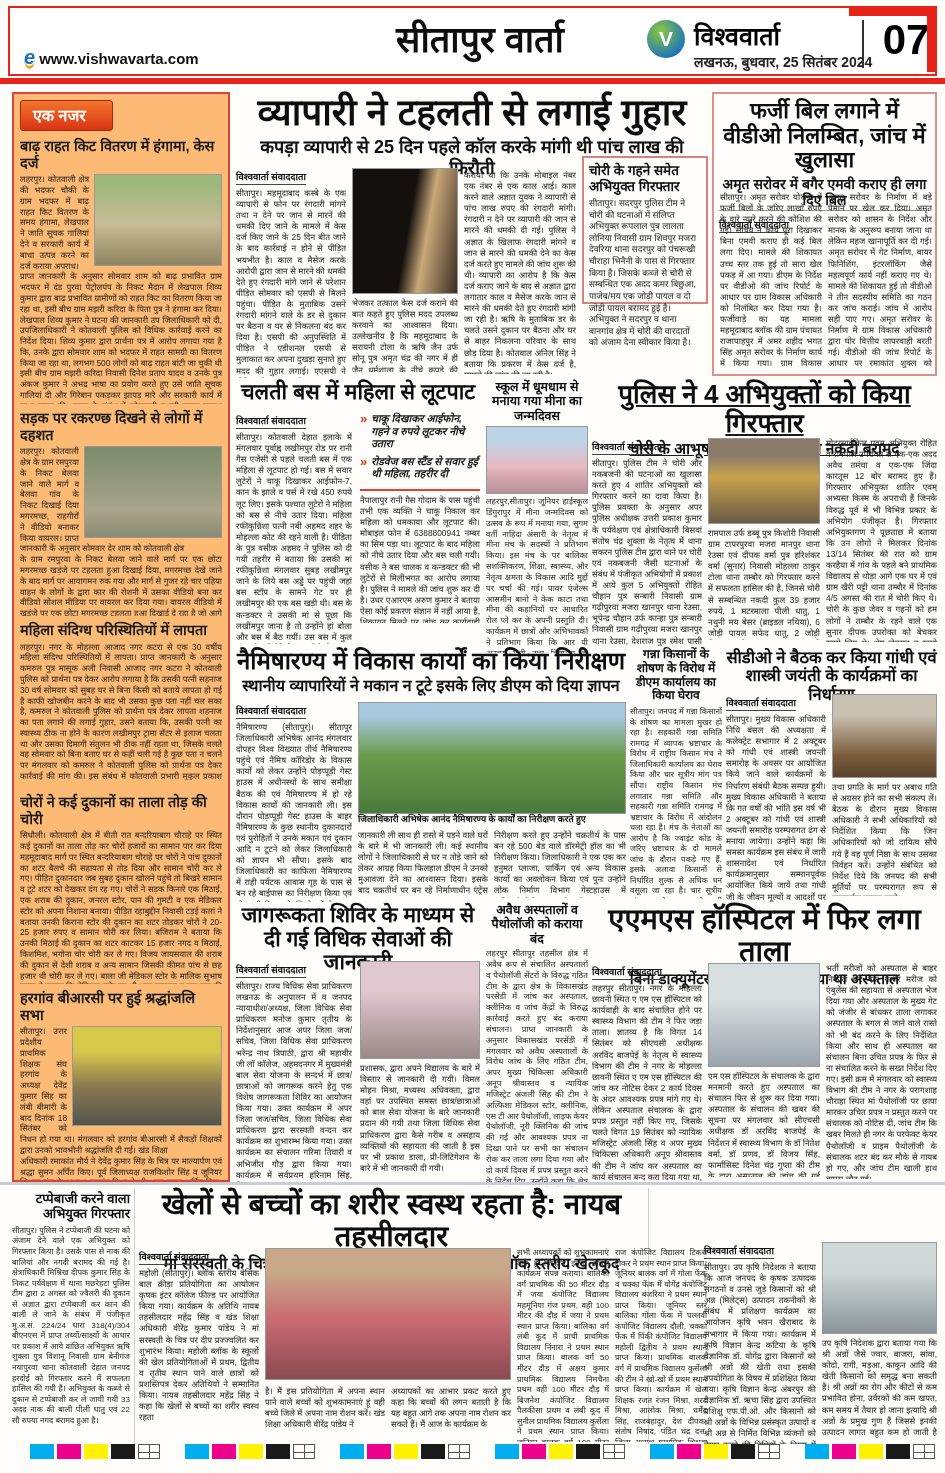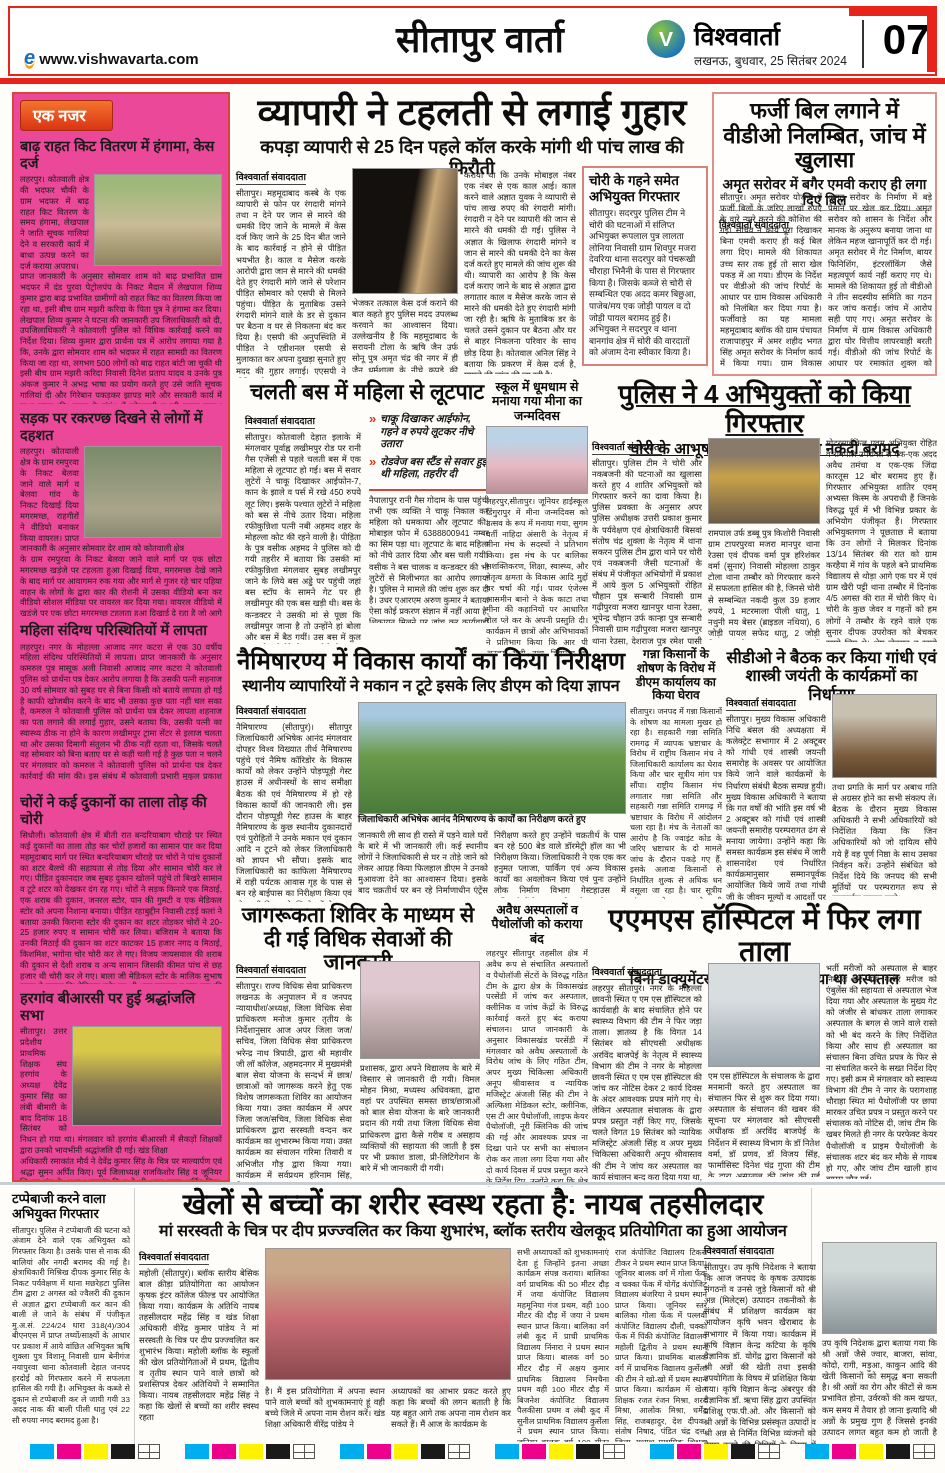--- a/index.html
+++ b/index.html
@@ -8,21 +8,21 @@
   
   .hdr-frame{position:absolute;left:8px;top:6px;width:925px;height:66px;border:2px solid #e8231a;background:#fff;}
   .site{position:absolute;left:14px;top:40px;font-size:15px;font-weight:bold;color:#111;}
   .eicon{display:inline-block;color:#1a6fc4;font-size:20px;font-weight:bold;font-style:italic;
     border-bottom:3px solid #f5a11c;border-radius:50%;line-height:18px;margin-right:4px;}
   .edition{position:absolute;left:310px;top:12px;width:320px;text-align:center;font-size:36px;font-weight:800;color:#000;}
   .logo{position:absolute;left:637px;top:12px;width:38px;height:38px;border-radius:50%;
     background:radial-gradient(circle at 35% 30%,#8cc63f,#1b75bb 75%);color:#fff;font-weight:800;
     display:flex;align-items:center;justify-content:center;font-size:21px;}
   .brand{position:absolute;left:684px;top:10px;font-size:25px;font-weight:800;color:#000;}
-  .dateline{position:absolute;left:684px;top:44px;font-size:12px;font-weight:normal;color:#222;}
+  .dateline{position:absolute;left:684px;top:44px;font-size:14px;font-weight:bold;color:#222;}
   .pn-sep{position:absolute;left:852px;top:12px;width:0;height:48px;border-left:2px solid #333;}
   .pagenum{position:absolute;left:862px;top:8px;width:68px;text-align:center;font-size:42px;font-weight:800;color:#000;}
   .pn-corner{position:absolute;right:0;top:0;width:86px;height:64px;border-top:8px solid #e8231a;border-right:8px solid #e8231a;box-sizing:border-box;}
   .red-bar{position:absolute;left:0;top:78px;width:945px;height:6px;background:#e8231a;}
   
   .abs{position:absolute;box-sizing:border-box;}
   .hl{font-weight:800;color:#0d0d0d;text-align:center;line-height:1.12;}
   .sub{font-weight:bold;color:#111;text-align:center;line-height:1.15;}
   .byline{display:inline-block;font-size:9.5px;font-weight:bold;color:#111;border-bottom:1px solid #444;padding-bottom:1px;margin-bottom:3px;}
   .bt{font-size:8.4px;line-height:1.32;text-align:justify;color:#1f1f1f;overflow:hidden;}
@@ -36,21 +36,21 @@
   .ph-sil{background:linear-gradient(100deg,#14100e 52%,#c9a878 68%,#3a2d22);}
   .ph-parade{background:linear-gradient(180deg,#bcd3e6 22%,#e8b8c0 60%,#b88f98);}
   .ph-police{background:linear-gradient(180deg,#8a7a6a 20%,#c8a24a 45%,#6a5a48);}
   .ph-field{background:linear-gradient(180deg,#a8c8e0 12%,#6a9a4a 48%,#4a7a3a);}
   .ph-meet{background:linear-gradient(180deg,#c8c0b0 25%,#7a5a3a 75%,#5a422c);}
   .ph-camp{background:linear-gradient(180deg,#e0c8d0 30%,#9a8a88);}
   .ph-hosp{background:linear-gradient(180deg,#d8dde0 35%,#9aa4ac);}
   .ph-sport{background:linear-gradient(180deg,#c8a888 18%,#c86a72 55%,#8a4a50);}
   .ph-millet{background:linear-gradient(180deg,#d0d8d8 30%,#8a9498);}
   
-  .en-box{position:absolute;left:12px;top:92px;width:218px;height:1090px;border:2px solid #d8433b;background:#ec4899;padding:6px;box-sizing:border-box;overflow:hidden;}
+  .en-box{position:absolute;left:12px;top:92px;width:218px;height:1090px;border:2px solid #d8433b;background:#fdba74;padding:6px;box-sizing:border-box;overflow:hidden;}
   .en-band{display:inline-block;background:linear-gradient(180deg,#f4742c,#d93414);border:1px solid #a82810;border-radius:3px;color:#fff;font-size:16px;font-weight:800;padding:3px 26px 4px 12px;margin-bottom:5px;}
   .en-art{overflow:hidden;margin-bottom:4px;}
   .en-hl{font-size:14.5px;font-weight:800;line-height:1.15;margin:2px 0 3px;}
   .en-bt{font-size:8.3px;line-height:1.3;text-align:justify;color:#1f1f1f;}
   .fl-r{float:right;margin:0 0 3px 5px;}
   
   .bul-wrap{border-bottom:2px solid #d8433b;padding-bottom:4px;margin-bottom:4px;}
   .bul{display:flex;gap:4px;margin-bottom:5px;}
   .bul .mk{color:#e03414;font-weight:800;font-size:13px;line-height:1;}
   .bul .tx{font-size:10.5px;font-weight:bold;line-height:1.2;font-style:italic;}
@@ -124,35 +124,35 @@
     <div class="sub" style="font-size:18px;margin-top:4px;">कपड़ा व्यापारी से 25 दिन पहले कॉल करके मांगी थी पांच लाख की फिरौती</div>
     <div class="abs" style="left:0;top:74px;width:110px;height:208px;">
       <span class="byline">विश्ववार्ता संवाददाता</span>
       <div class="bt" style="height:190px;">सीतापुर। महमूदाबाद कस्बे के एक व्यापारी से फोन पर रंगदारी मांगने तथा न देने पर जान से मारने की धमकी दिए जाने के मामले में केस दर्ज किए जाने के 25 दिन बीत जाने के बाद कार्रवाई न होने से पीड़ित भयभीत है। काल व मैसेज करके आरोपी द्वारा जान से मारने की धमकी देते हुए रंगदारी मांगे जाने से परेशान पीड़ित सोमवार को एसपी से मिलने पहुंचा। पीड़ित के मुताबिक उसने रंगदारी मांगने वाले के डर से दुकान पर बैठना व घर से निकलना बंद कर दिया है। एसपी की अनुपस्थिति में पीड़ित ने एडीशनल एसपी से मुलाकात कर अपना दुखड़ा सुनाते हुए मदद की गुहार लगाई। एएसपी ने पीड़ित को साइबर थाने</div>
     </div>
     <div class="abs" style="left:116px;top:76px;width:106px;height:206px;">
       <div class="ph ph-sil" style="width:106px;height:126px;"></div>
       <div class="bt" style="height:74px;margin-top:4px;">भेजकर तत्काल केस दर्ज कराने की बात कहते हुए पुलिस मदद उपलब्ध करवाने का आश्वासन दिया। उल्लेखनीय है कि महमूदाबाद के सरायनी टोला के ऋषि जैन उर्फ सोनू पुत्र अमृत चंद्र की नगर में ही जैन धर्मशाला के नीचे कपड़े की दुकान है। ऋषि जैन ने 30 अगस्त को कोतवाली में केस दर्ज</div>
     </div>
     <div class="abs bt" style="left:228px;top:78px;width:112px;height:204px;">कराया था कि उनके मोबाइल नंबर एक नंबर से एक काल आई। काल करने वाले अज्ञात युवक ने व्यापारी से पांच लाख रुपए की रंगदारी मांगी। रंगदारी न देने पर व्यापारी की जान से मारने की धमकी दी गई। पुलिस ने अज्ञात के खिलाफ रंगदारी मांगने व जान से मारने की धमकी देने का केस दर्ज करते हुए मामले की जांच शुरू की थी। व्यापारी का आरोप है कि केस दर्ज कराए जाने के बाद से अज्ञात द्वारा लगातार काल व मैसेज करके जान से मारने की धमकी देते हुए रंगदारी मांगी जा रही है। ऋषि के मुताबिक डर के चलते उसने दुकान पर बैठना और घर से बाहर निकलना परिवार के साथ छोड़ दिया है। कोतवाल अनिल सिंह ने बताया कि प्रकरण में केस दर्ज है, मामले की जांच की जा रही है।</div>
-    <div class="abs sidebox" style="left:346px;top:74px;width:126px;height:200px;">
+    <div class="abs sidebox" style="left:346px;top:64px;width:126px;height:148px;">
       <div class="smallhl" style="font-size:13.5px;text-align:left;margin-bottom:4px;">चोरी के गहने समेत अभियुक्त गिरफ्तार</div>
       <div class="bt" style="font-size:8.8px;height:160px;text-align:left;">सीतापुर। सदरपुर पुलिस टीम ने चोरी की घटनाओं में संलिप्त अभियुक्त रूपलाल पुत्र लालता लोनिया निवासी ग्राम शिवपुर मजरा देवरिया थाना सदरपुर को पंचरूखी चौराहा भिनैनी  के पास से गिरफ्तार किया है। जिसके कब्जे से चोरी से सम्बन्धित एक अदद कमर बिछुआ, पाजेब/मय एक जोड़ी पायल व दो जोड़ी पायल बरामद हुई है। अभियुक्त ने सदरपुर व थाना बानगांव क्षेत्र में चोरी की वारदातों को अंजाम देना स्वीकार किया है।</div>
     </div>
   </div>
 
   <div class="abs sidebox" style="left:712px;top:92px;width:225px;height:284px;border-color:#e0908a;">
     <div class="hl" style="font-size:22px;">फर्जी बिल लगाने में वीडीओ निलम्बित, जांच में खुलासा</div>
     <div class="sub" style="font-size:14px;margin-top:3px;border-bottom:1px solid #999;padding-bottom:2px;">अमृत सरोवर में बगैर एमवी कराए ही लगा दिए बिल</div>
     <div style="margin-top:3px;"><span class="byline">विश्ववार्ता संवाददाता</span></div>
     <div class="bt" style="position:absolute;left:6px;top:98px;width:102px;height:176px;">सीतापुर। अमृत सरोवर योजना में फर्जी बिलों के जरिए लाखों रुपए के वारे न्यारे करने की कोशिश की गई। सचिव ने कार्य पूरा दिखाकर बिना एमवी कराए ही कई बिल लगा दिए। मामले की शिकायत उच्च स्तर तक हुई तो सारा खेल पकड़ में आ गया। डीएम के निर्देश पर वीडीओ की जांच रिपोर्ट के आधार पर ग्राम विकास अधिकारी को निलंबित कर दिया गया है। फर्जीवाड़े का यह मामला महमूदाबाद ब्लॉक की ग्राम पंचायत राजापाहपुर में अमर शहीद भगत सिंह अमृत सरोवर के निर्माण कार्य में किया गया। ग्राम विकास अधिकारी रविकांत शुक्ल ने</div>
     <div class="bt" style="position:absolute;left:114px;top:98px;width:104px;height:176px;">अमृत सरोवर के निर्माण में बड़े पैमाने पर खेल कर दिया। अमृत सरोवर को शासन के निर्देश और मानक के अनुरूप बनाया जाना था लेकिन महज खानापूर्ति कर दी गई। अमृत सरोवर में गेट निर्माण, बायर फिनिशिंग, इंटरलॉकिंग जैसे महत्वपूर्ण कार्य नहीं कराए गए थे। मामले की शिकायत हुई तो वीडीओ ने तीन सदस्यीय समिति का गठन कर जांच कराई। जांच में आरोप सही पाए गए। अमृत सरोवर के निर्माण में ग्राम विकास अधिकारी द्वारा घोर वित्तीय लापरवाही बरती गई। वीडीओ की जांच रिपोर्ट के आधार पर रमाकांत शुक्ल को निलंबित कर दिया।</div>
   </div>
 
-  <div class="abs" style="left:236px;top:380px;width:244px;height:262px;margin-left:9px;">
+  <div class="abs" style="left:236px;top:380px;width:244px;height:262px;">
     <div class="hl" style="font-size:21.5px;">चलती बस में महिला से लूटपाट</div>
     <div class="abs" style="left:0;top:30px;width:116px;height:230px;">
       <span class="byline">विश्ववार्ता संवाददाता</span>
       <div class="bt" style="height:212px;">सीतापुर। कोतवाली देहात इलाके में मंगलवार पूर्वाह्न लखीमपुर रोड पर रानी गैस एजेंसी से पहले चलती बस में एक महिला से लूटपाट हो गई। बस में सवार लुटेरों ने चाकू दिखाकर आईफोन-7, कान के झाले व पर्स में रखे 450 रुपये लूट लिए। इसके पश्चात लुटेरों ने महिला को बस से नीचे उतार दिया। महिला रफीकुन्निशा पत्नी नबी अहमद शहर के मोहल्ला कोट की रहने वाली है। पीड़िता के पुत्र वसीक अहमद ने पुलिस को दी गयी तहरीर में बताया कि उसकी मां रफीकुन्निशा मंगलवार सुबह लखीमपुर जाने के लिये बस अड्डे पर पहुंची जहां बस स्टॉप के सामने गेट पर ही लखीमपुर की एक बस खड़ी थी। बस के कन्डक्टर ने उसकी मां से पूछा कि लखीमपुर जाना है तो उन्होंने हां बोला और बस में बैठ गयीं। उस बस में कुल 4-5 लोग ही बैठे थे। बस जैसे ही</div>
     </div>
     <div class="abs" style="left:124px;top:32px;width:120px;height:228px;">
       <div class="bul-wrap">
         <div class="bul">
             <span class="mk">»</span>
             <span class="tx">चाकू दिखाकर आईफोन, गहने व रुपये लूटकर नीचे उतारा</span>
@@ -245,25 +245,25 @@
     <div class="abs" style="left:116px;top:60px;width:112px;height:216px;">
       <div class="ph ph-hosp" style="width:112px;height:104px;"></div>
       <div class="bt" style="height:106px;margin-top:4px;">एम एस हॉस्पिटल के संचालक के द्वारा मनमानी करते हुए  अस्पताल का संचालन फिर से शुरू कर दिया गया। अस्पताल के संचालन की खबर की सूचना पर मंगलवार को सीएचसी अधीक्षक डॉ अरविंद बाजपेई के निर्देशन में स्वास्थ्य विभाग के डॉ नितेश वर्मा, डॉ प्रणव, डॉ विजय सिंह, फार्मासिस्ट दिनेश चंद्र गुप्ता की टीम के द्वारा अस्पताल की जांच की गई और संचालित अस्पताल में</div>
     </div>
     <div class="abs bt" style="left:234px;top:60px;width:111px;height:216px;">भर्ती मरीजों को अस्पताल से बाहर निकाल कर एक गंभीर मरीज को एंबुलेंस की सहायता से अस्पताल भेज दिया गया और अस्पताल के मुख्य गेट को जंजीर से बांधकर ताला लगाकर अस्पताल के बगल से जाने वाले रास्ते को भी बंद करने के लिए निर्देशित किया और साथ ही अस्पताल का संचालन बिना उचित प्रपत्र के फिर से ना संचालित करने के सख्त निर्देश दिए गए। इसी क्रम में मंगलवार को स्वास्थ्य विभाग की टीम ने नगर के परागशाह चौराहा स्थित मां पैथोलॉजी पर छापा मारकर उचित प्रपत्र न प्रस्तुत करने पर संचालक को नोटिस दी, जांच टीम कि खबर मिलते ही नगर के परफेक्ट केयर पैथोलॉजी व प्राइम पैथोलॉजी के संचालक शटर बंद कर मौके से गायब हो गए, और जांच टीम खाली हाथ वापस लौट गई।</div>
   </div>
 
   <div class="gray-rule"></div>
 
   <div class="abs" style="left:12px;top:1192px;width:118px;height:252px;">
-    <div class="smallhl" style="font-size:13px;text-align:left;font-family:Liberation Serif, serif;">टप्पेबाजी करने वाला अभियुक्त गिरफ्तार</div>
+    <div class="smallhl" style="font-size:13px;text-align:right;">टप्पेबाजी करने वाला अभियुक्त गिरफ्तार</div>
     <div class="bt" style="font-size:8px;height:212px;margin-top:4px;">सीतापुर। पुलिस ने टप्पेबाजी की घटना को अंजाम देने वाले एक अभियुक्त को गिरफ्तार किया है। उसके पास से नाक की बालियां और नगदी बरामद की गई है। क्षेत्राधिकारी मिश्रिख दीपक कुमार सिंह के निकट पर्यवेक्षण में थाना मछरेहटा पुलिस टीम द्वारा 2 अगस्त को ज्वैलरी की दुकान से अज्ञात द्वारा टप्पेबाजी कर कान की बाली ले जाने के संबंध में पंजीकृत मु.अ.सं. 224/24 धारा 318(4)/304 बीएनएस में प्राप्त तथ्यों/साक्ष्यों के आधार पर प्रकाश में आये वांछित अभियुक्त ऋषि शुक्ला पुत्र विशानू निवासी ग्राम बेनीगंज नयापुरवा थाना कोतवाली देहात जनपद हरदोई को गिरफ्तार करने में सफलता हासिल की गयी है। अभियुक्त के कब्जे से दुकान से टप्पेबाजी कर ले जायी गयी 33 अदद नाक की बाली पीली धातु एवं 22 सौ रुपया नगद बरामद हुआ है।</div>
   </div>
 
-  <div class="abs" style="left:134px;top:1188px;width:678px;height:256px;border-left:1px solid #cfcfcf;border-right:1px solid #cfcfcf;padding:0 6px;">
+  <div class="abs" style="left:134px;top:1188px;width:515px;height:256px;border-left:1px solid #cfcfcf;border-right:1px solid #cfcfcf;padding:0 6px;">
     <div class="hl" style="font-size:29px;">खेलों से बच्चों का शरीर स्वस्थ रहता है: नायब तहसीलदार</div>
     <div class="sub" style="font-size:16px;margin-top:2px;">मां सरस्वती के चित्र पर दीप प्रज्ज्वलित कर किया शुभारंभ, ब्लॉक स्तरीय खेलकूद प्रतियोगिता का हुआ आयोजन</div>
     <div class="abs" style="left:4px;top:58px;width:120px;height:196px;">
       <span class="byline">विश्ववार्ता संवाददाता</span>
       <div class="bt" style="height:178px;">महोली (सीतापुर)। ब्लॉक स्तरीय बेसिक बाल क्रीड़ा प्रतियोगिता का आयोजन कृषक इंटर कॉलेज फील्ड पर आयोजित किया गया। कार्यक्रम के अतिथि नायब तहसीलदार महेंद्र सिंह व खंड शिक्षा अधिकारी वीरेंद्र कुमार पांडेय ने मां सरस्वती के चित्र पर दीप प्रज्ज्वलित कर शुभारंभ किया। महोली ब्लॉक के स्कूलों की खेल प्रतियोगिताओं में प्रथम, द्वितीय व तृतीय स्थान पाने वाले छात्रों को प्रशस्तिपत्र देकर अतिथियों ने सम्मानित किया। नायब तहसीलदार महेंद्र सिंह ने कहा कि खेलों से बच्चों का शरीर स्वस्थ रहता</div>
     </div>
     <div class="abs" style="left:130px;top:60px;width:246px;height:194px;">
       <div class="ph ph-sport" style="width:246px;height:132px;"></div>
       <div class="bt" style="position:absolute;left:0;top:138px;width:120px;height:56px;">है। मैं इस प्रतियोगिता में अपना स्थान पाने वाले बच्चों को शुभकामनाएं हूं वही बच्चे जिले में अपना नाम रोशन करें। खंड शिक्षा अधिकारी वीरेंद्र पांडेय ने</div>
       <div class="bt" style="position:absolute;left:126px;top:138px;width:120px;height:56px;">अध्यापकों का आभार प्रकट करते हुए कहा कि बच्चों की लगन बताती है कि यह बहुत आगे तक अपना नाम रोशन कर सकते हैं। मैं आज के कार्यक्रम के</div>

